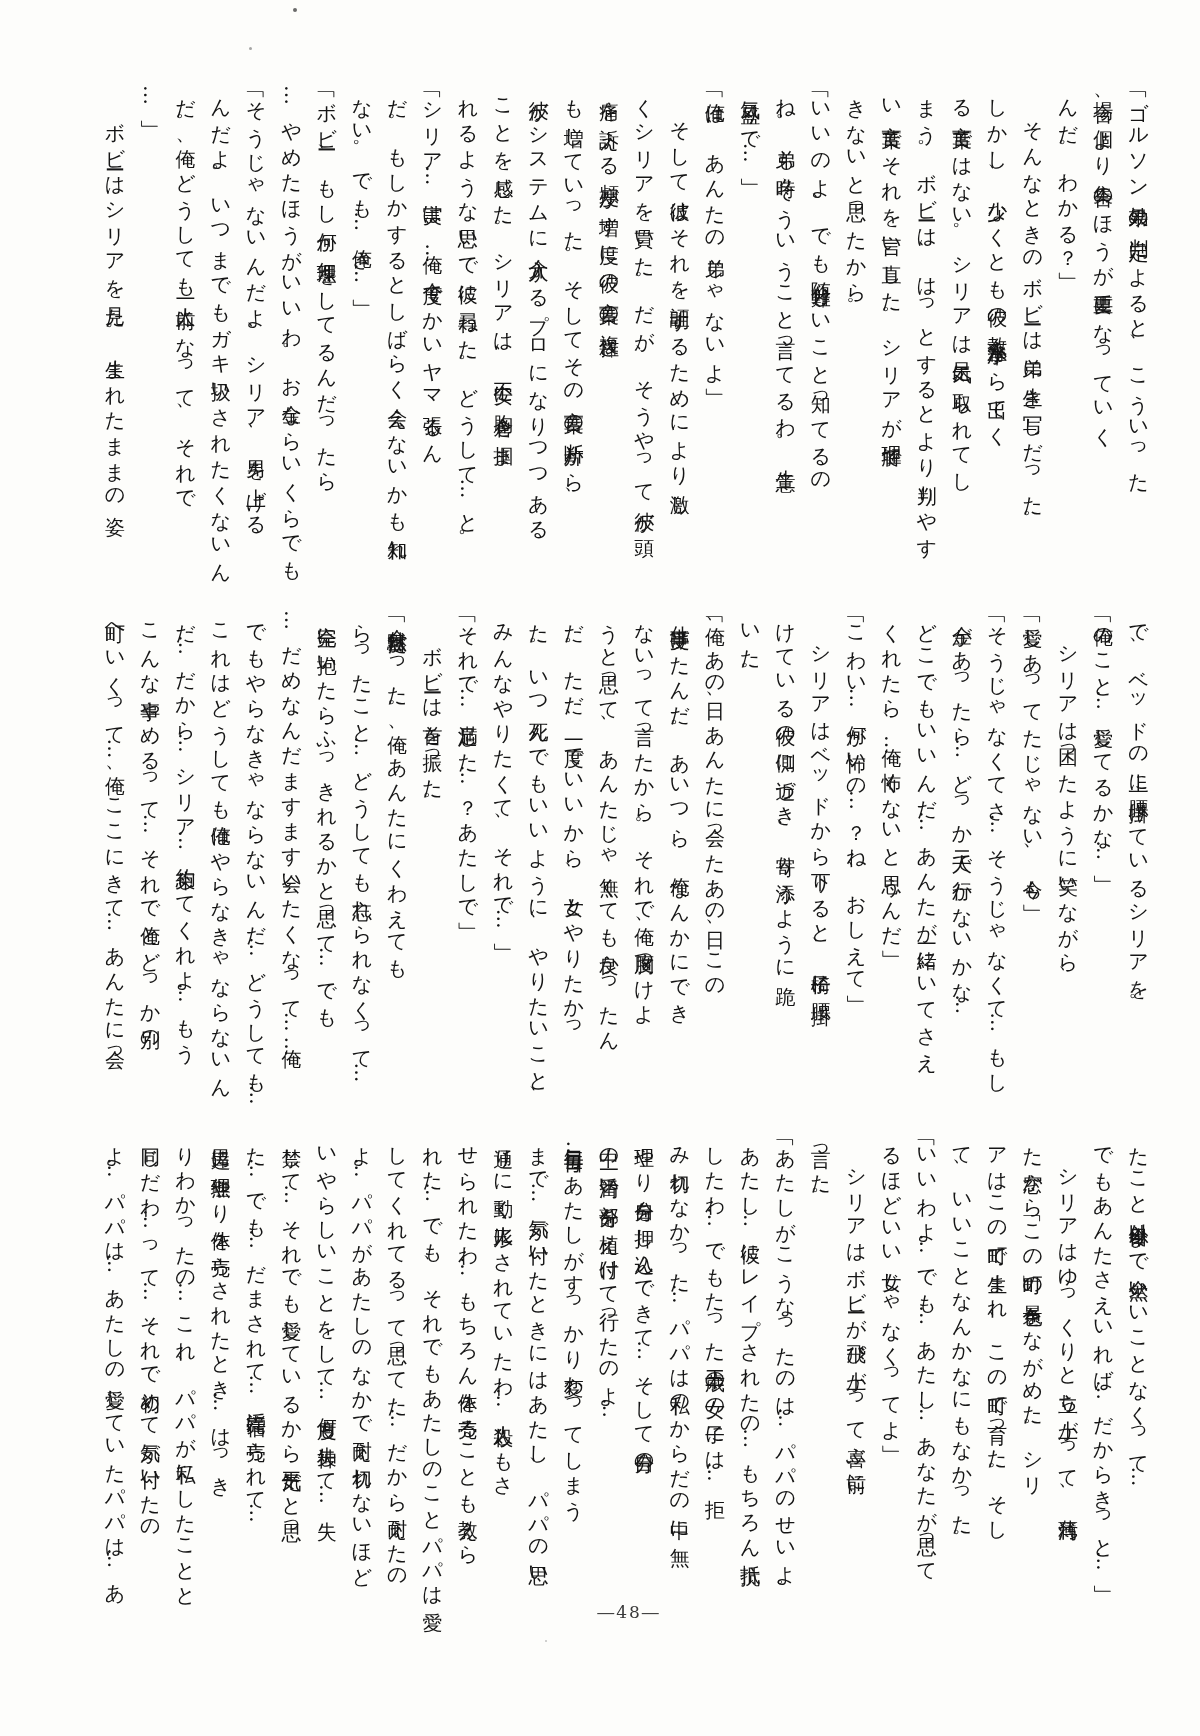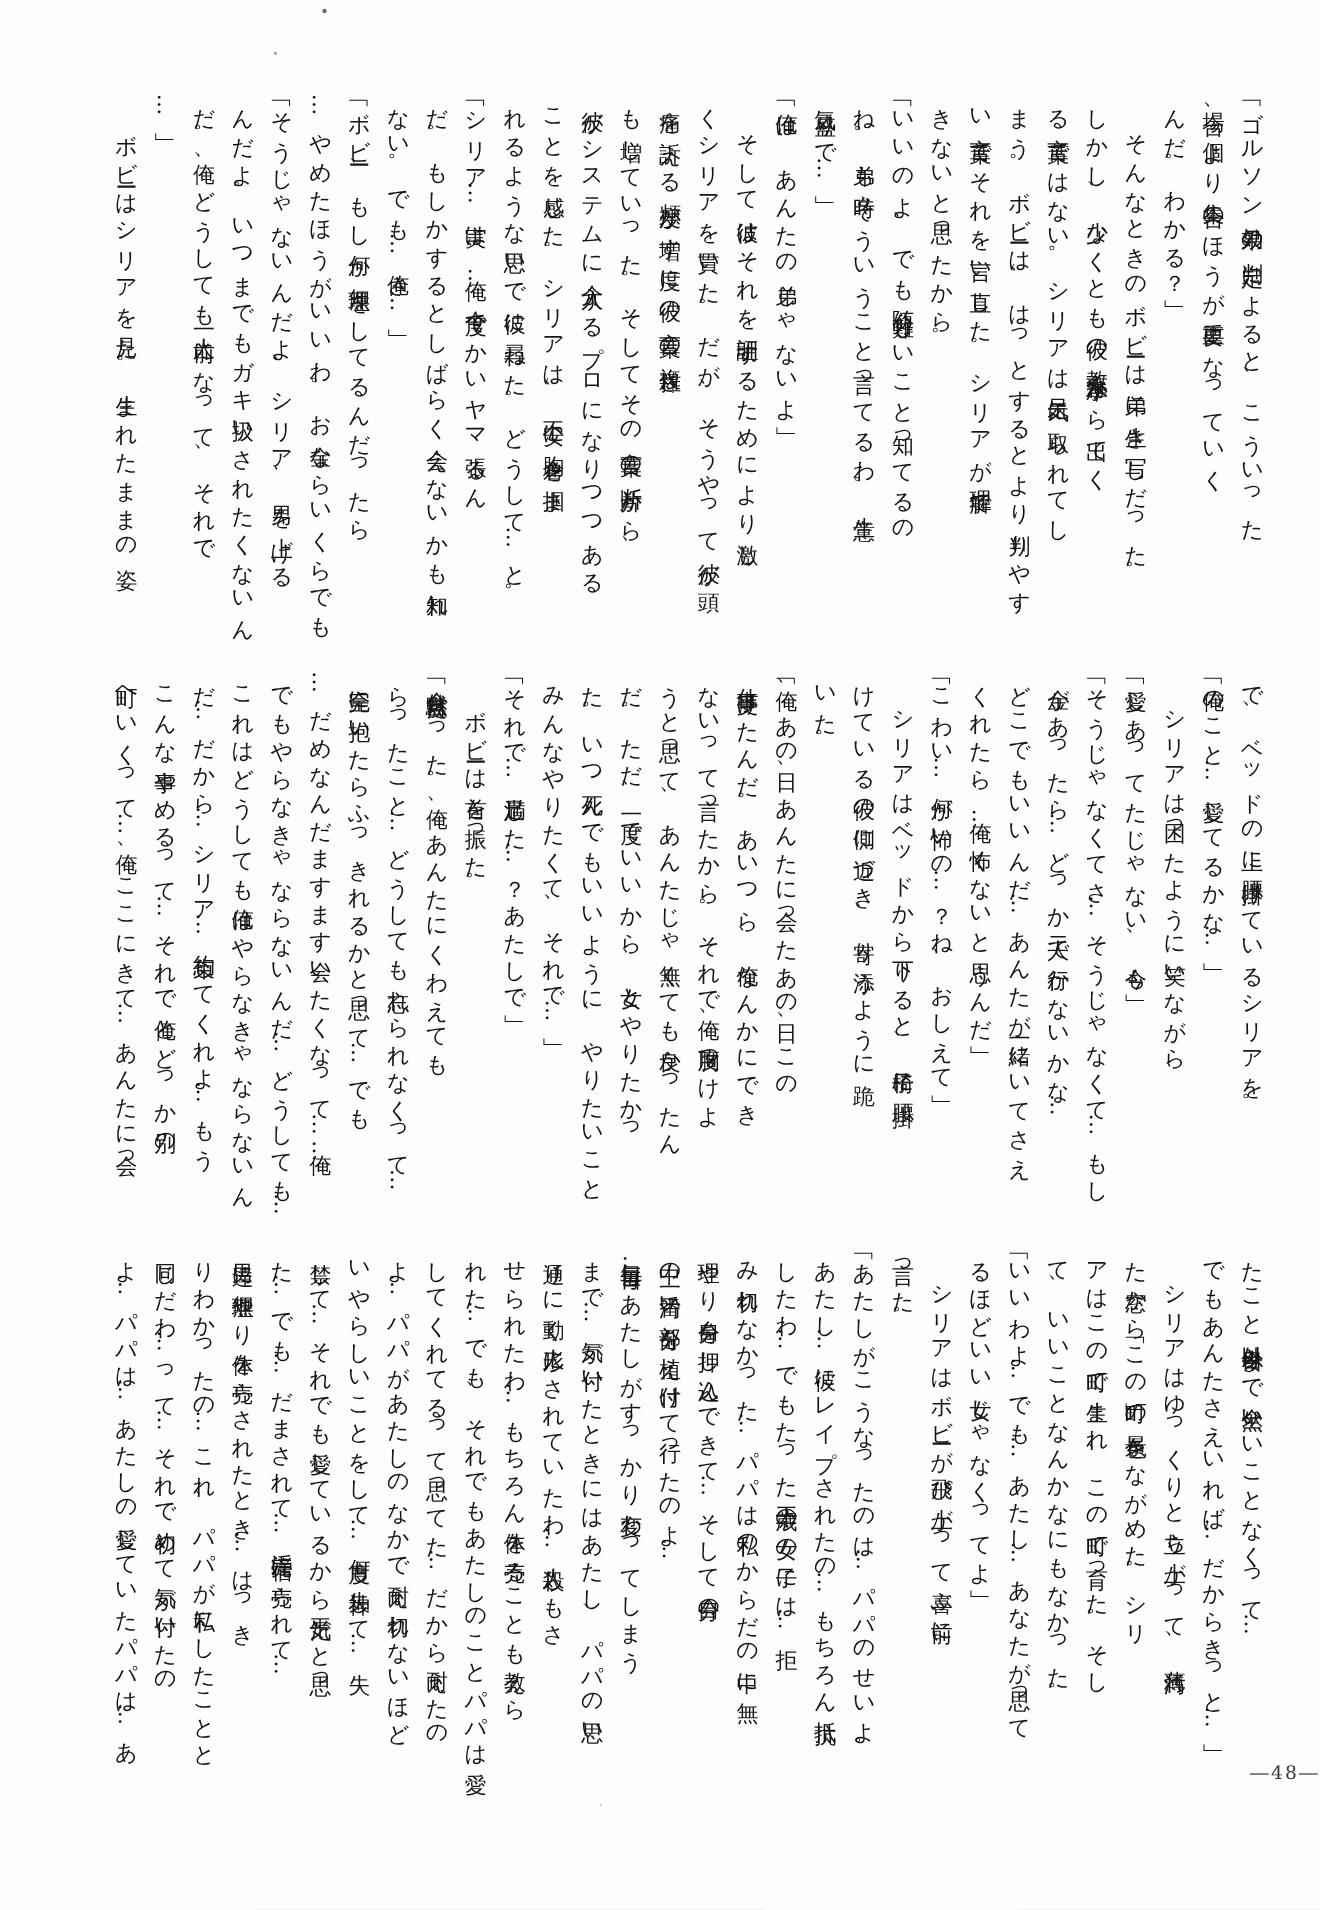--- a/index.html
+++ b/index.html
@@ -33,21 +33,21 @@
     letter-spacing: 3px;
     white-space: pre;
   }
   .band-2 .col { letter-spacing: 2.3px; }
   .band-3 .col { letter-spacing: 1.9px; }
   .page-number {
     position: absolute;
     top: 1602px;
     left: 0;
     width: 100%;
-    text-align: right;
+    text-align: center;
     text-indent: 58px;
     font-size: 17px;
     letter-spacing: 2px;
     color: #3a3a3a;
   }
   .speck {
     position: absolute;
     background: #6a6a6a;
     border-radius: 50%;
   }

